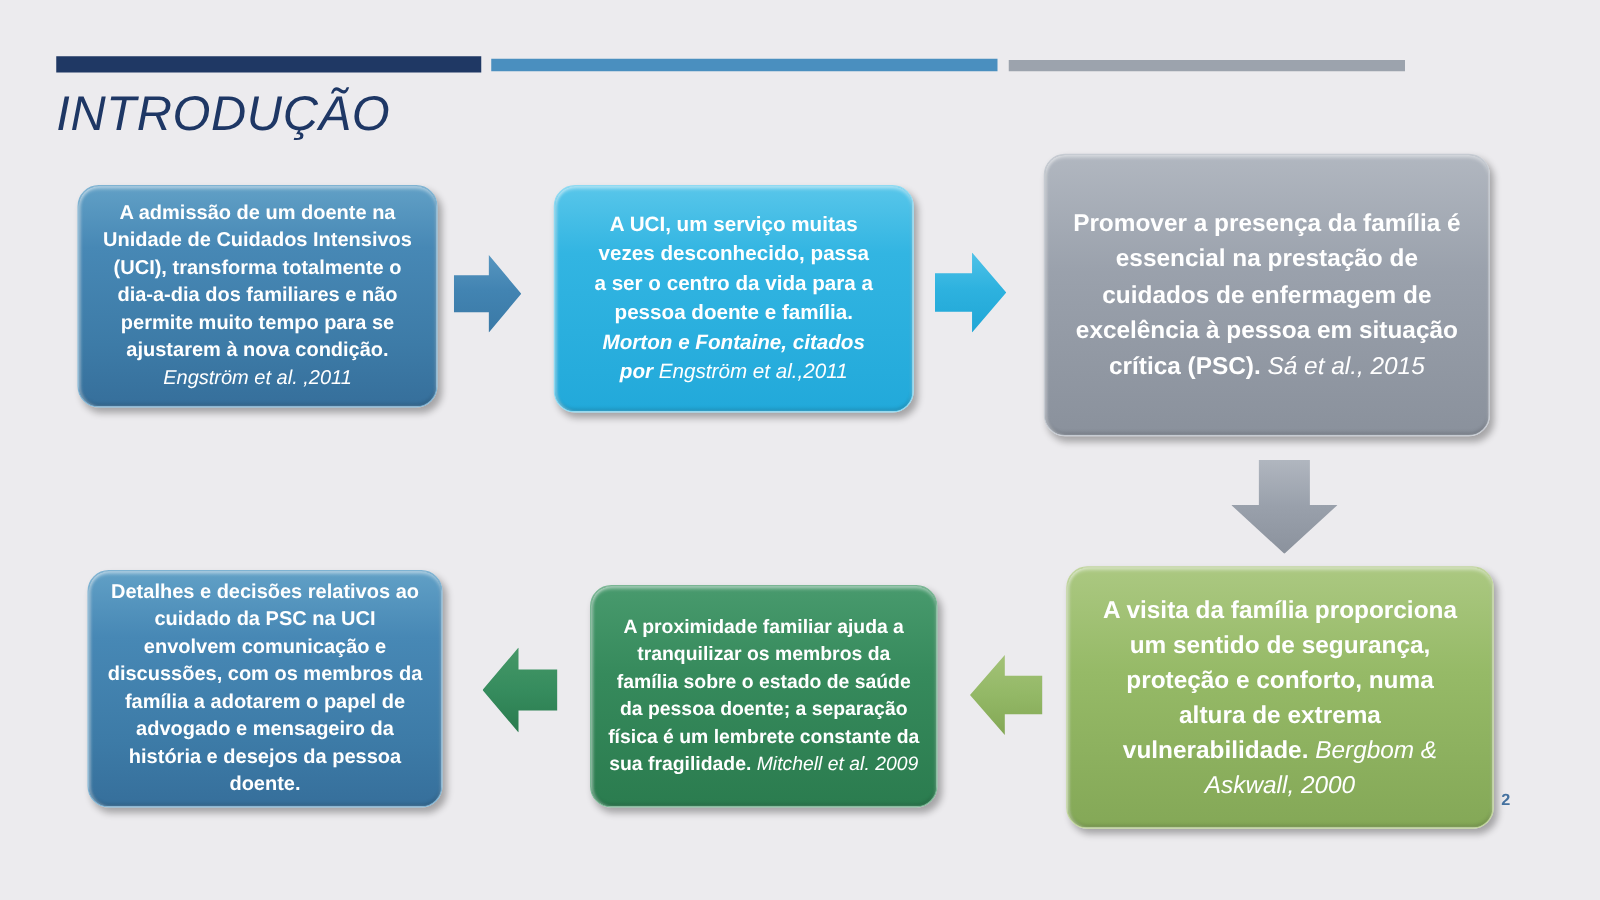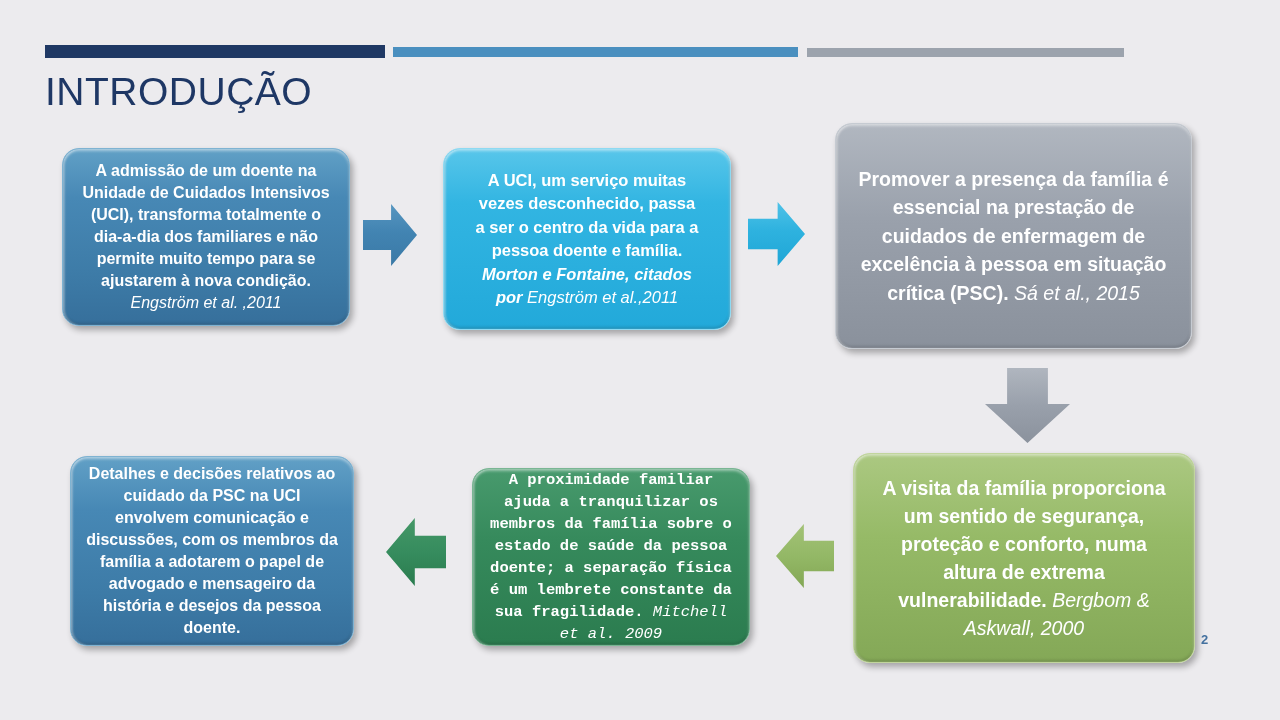--- a/index.html
+++ b/index.html
@@ -22,20 +22,21 @@
   .bar-gray { left: 807px; top: 48px; width: 317px; height: 9px;  background: #9ca3ad; }
 
   .title {
     position: absolute;
     left: 45px;
     top: 70px;
     font-size: 39px;
     font-weight: 400;
     letter-spacing: 0.5px;
     color: #1e3765;
+    font-style: italic;
   }
 
   
   .box {
     position: absolute;
     border-radius: 17px;
     display: flex;
     align-items: center;
     justify-content: center;
     text-align: center;
@@ -63,21 +64,20 @@
     border: 1px solid #c6cbd2;
     justify-content: center;
   }
   .box-green-light {
     background: linear-gradient(180deg, #abc881 0%, #96ba67 40%, #84a857 100%);
     border: 1px solid #c1d59d;
   }
   .box-green-dark {
     background: linear-gradient(180deg, #489a6d 0%, #368a5c 40%, #2b7c4f 100%);
     border: 1px solid #7ab694;
-    font-family: Liberation Mono, monospace;
   }
 
   .box-1 { left: 62px;  top: 148px; width: 288px; height: 178px; font-size: 16px;   line-height: 22px;   padding: 10px 14px; }
   .box-2 { left: 443px; top: 148px; width: 288px; height: 182px; font-size: 16.5px; line-height: 23.5px; padding: 10px 28px; }
   .box-3 { left: 835px; top: 123px; width: 357px; height: 226px; font-size: 19.5px; line-height: 28.5px; padding: 12px 20px; }
   .box-4 { left: 853px; top: 453px; width: 342px; height: 210px; font-size: 19.5px; line-height: 28px;   padding: 12px 18px; }
   .box-5 { left: 472px; top: 468px; width: 278px; height: 178px; font-size: 15.5px; line-height: 22px;   padding: 10px 13px; }
   .box-6 { left: 70px;  top: 456px; width: 284px; height: 190px; font-size: 16px;   line-height: 22px;   padding: 10px 14px; justify-content: center; }
 
   

